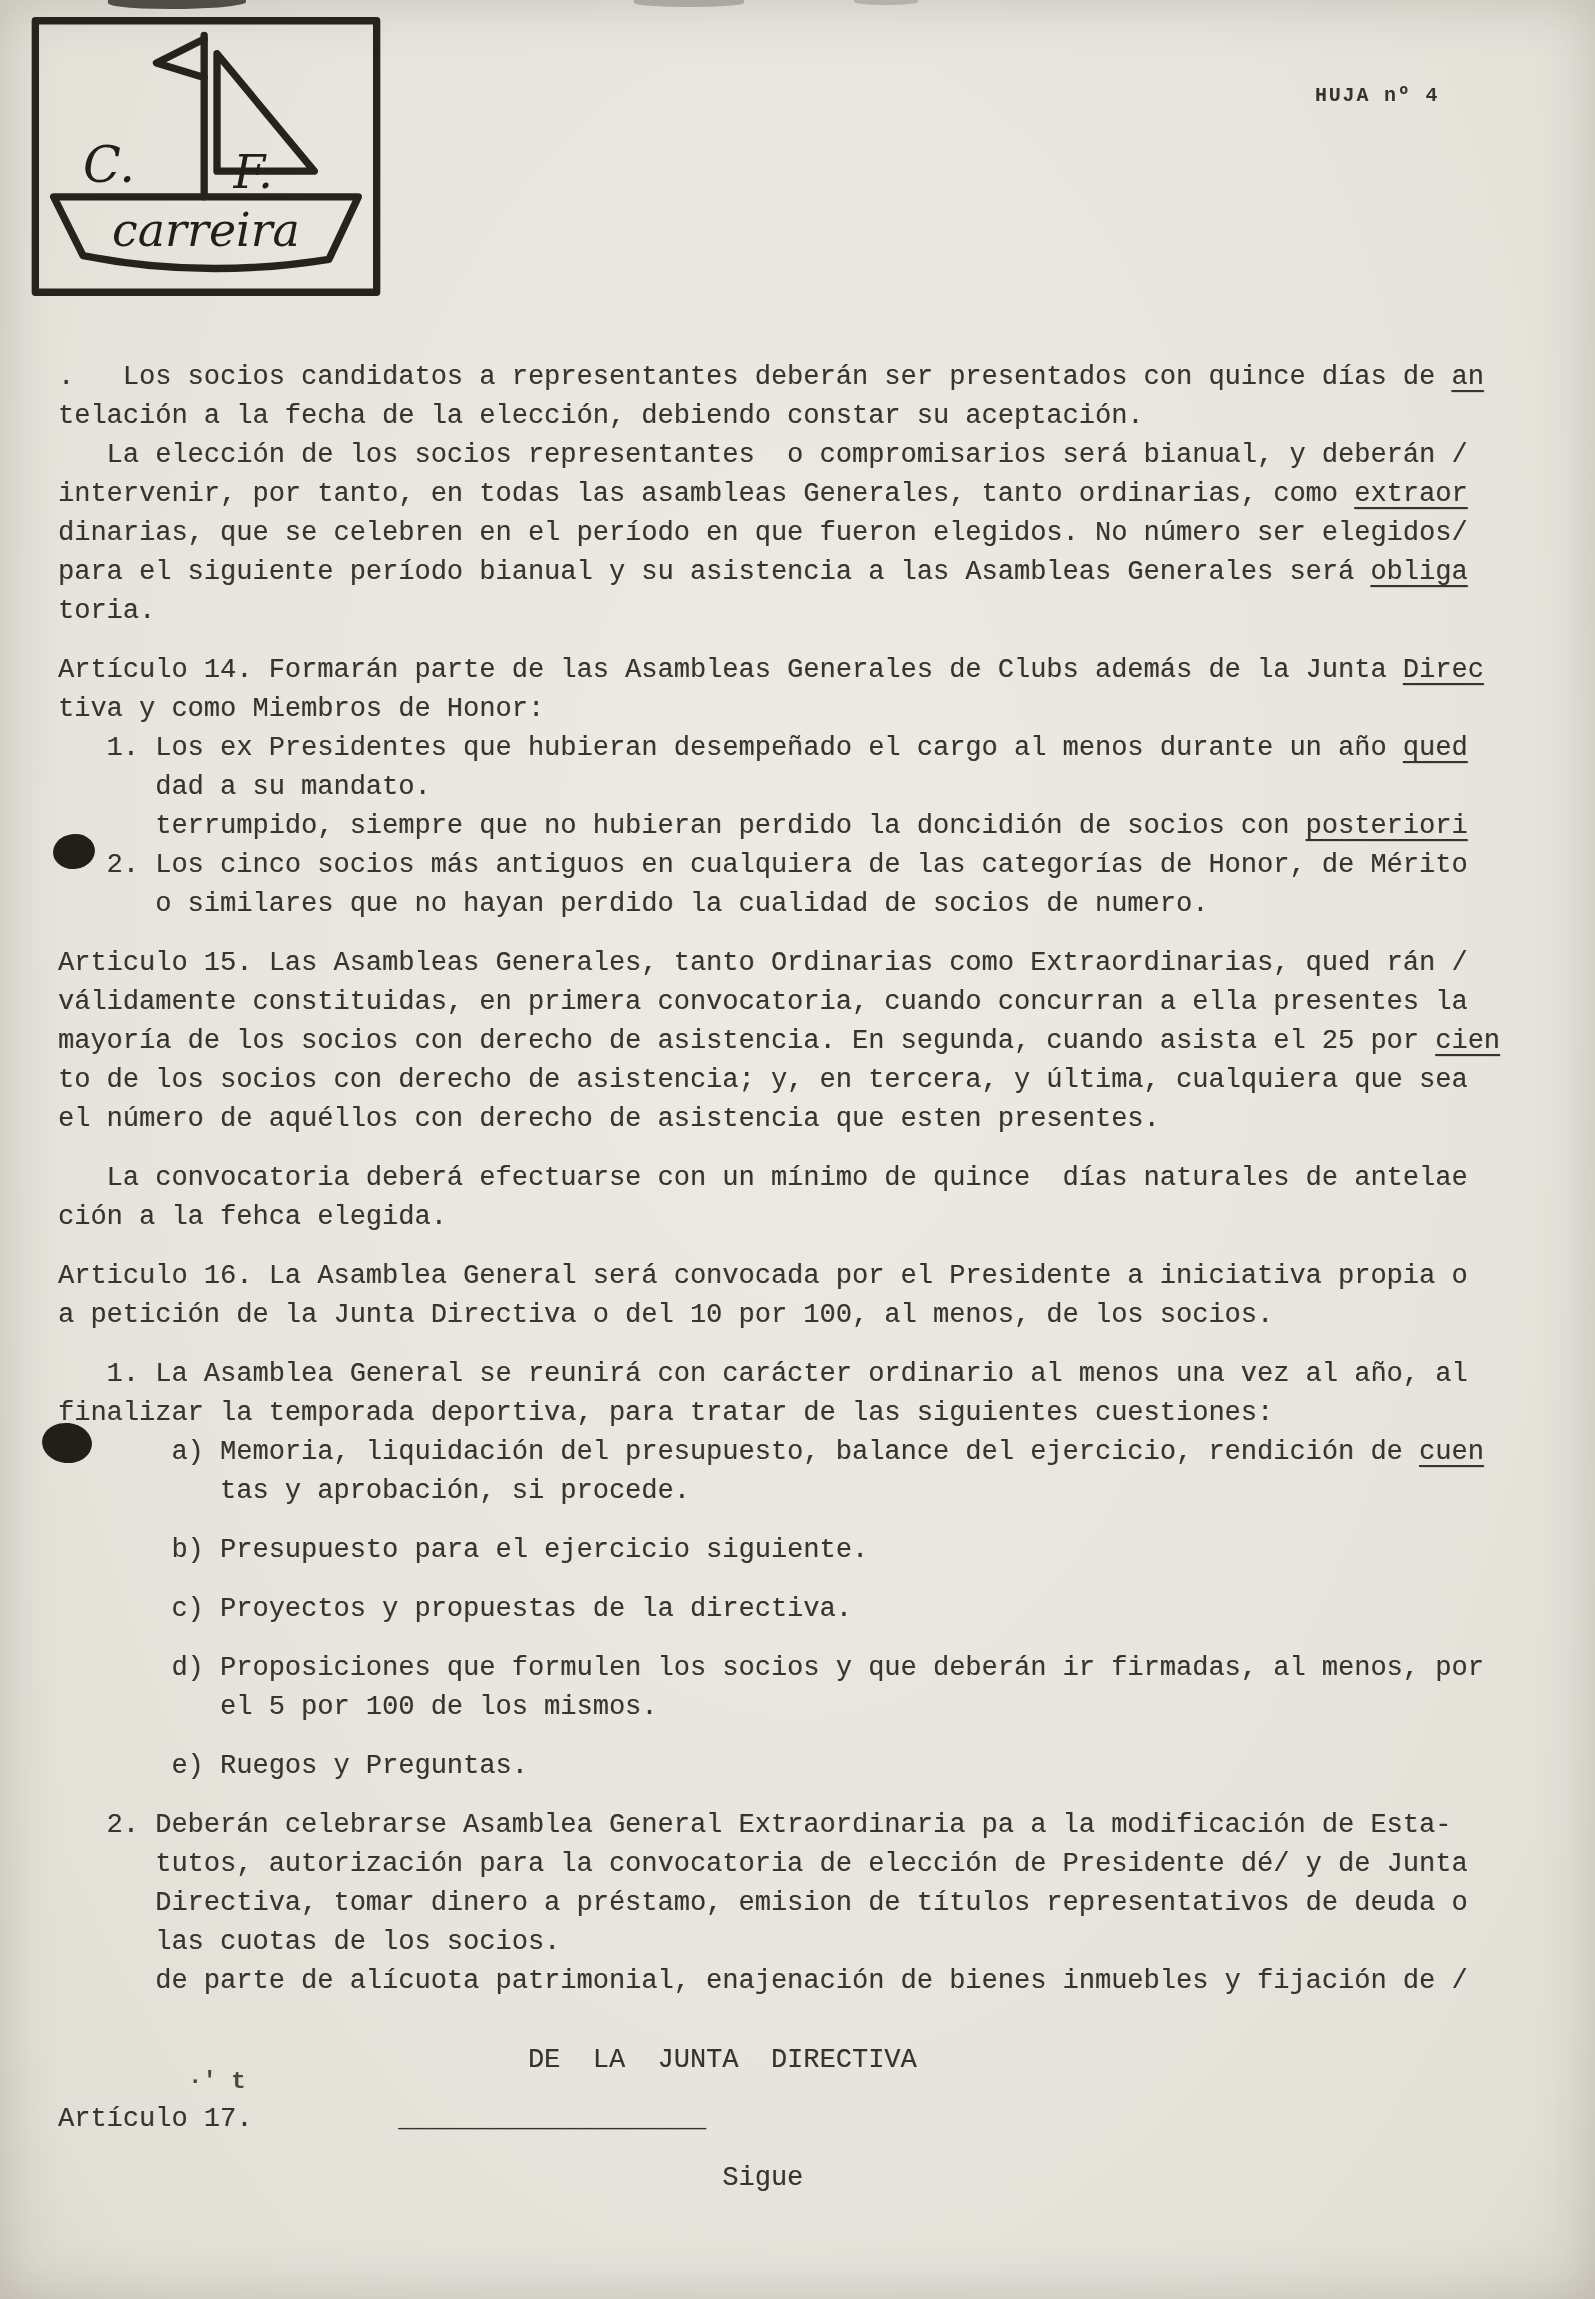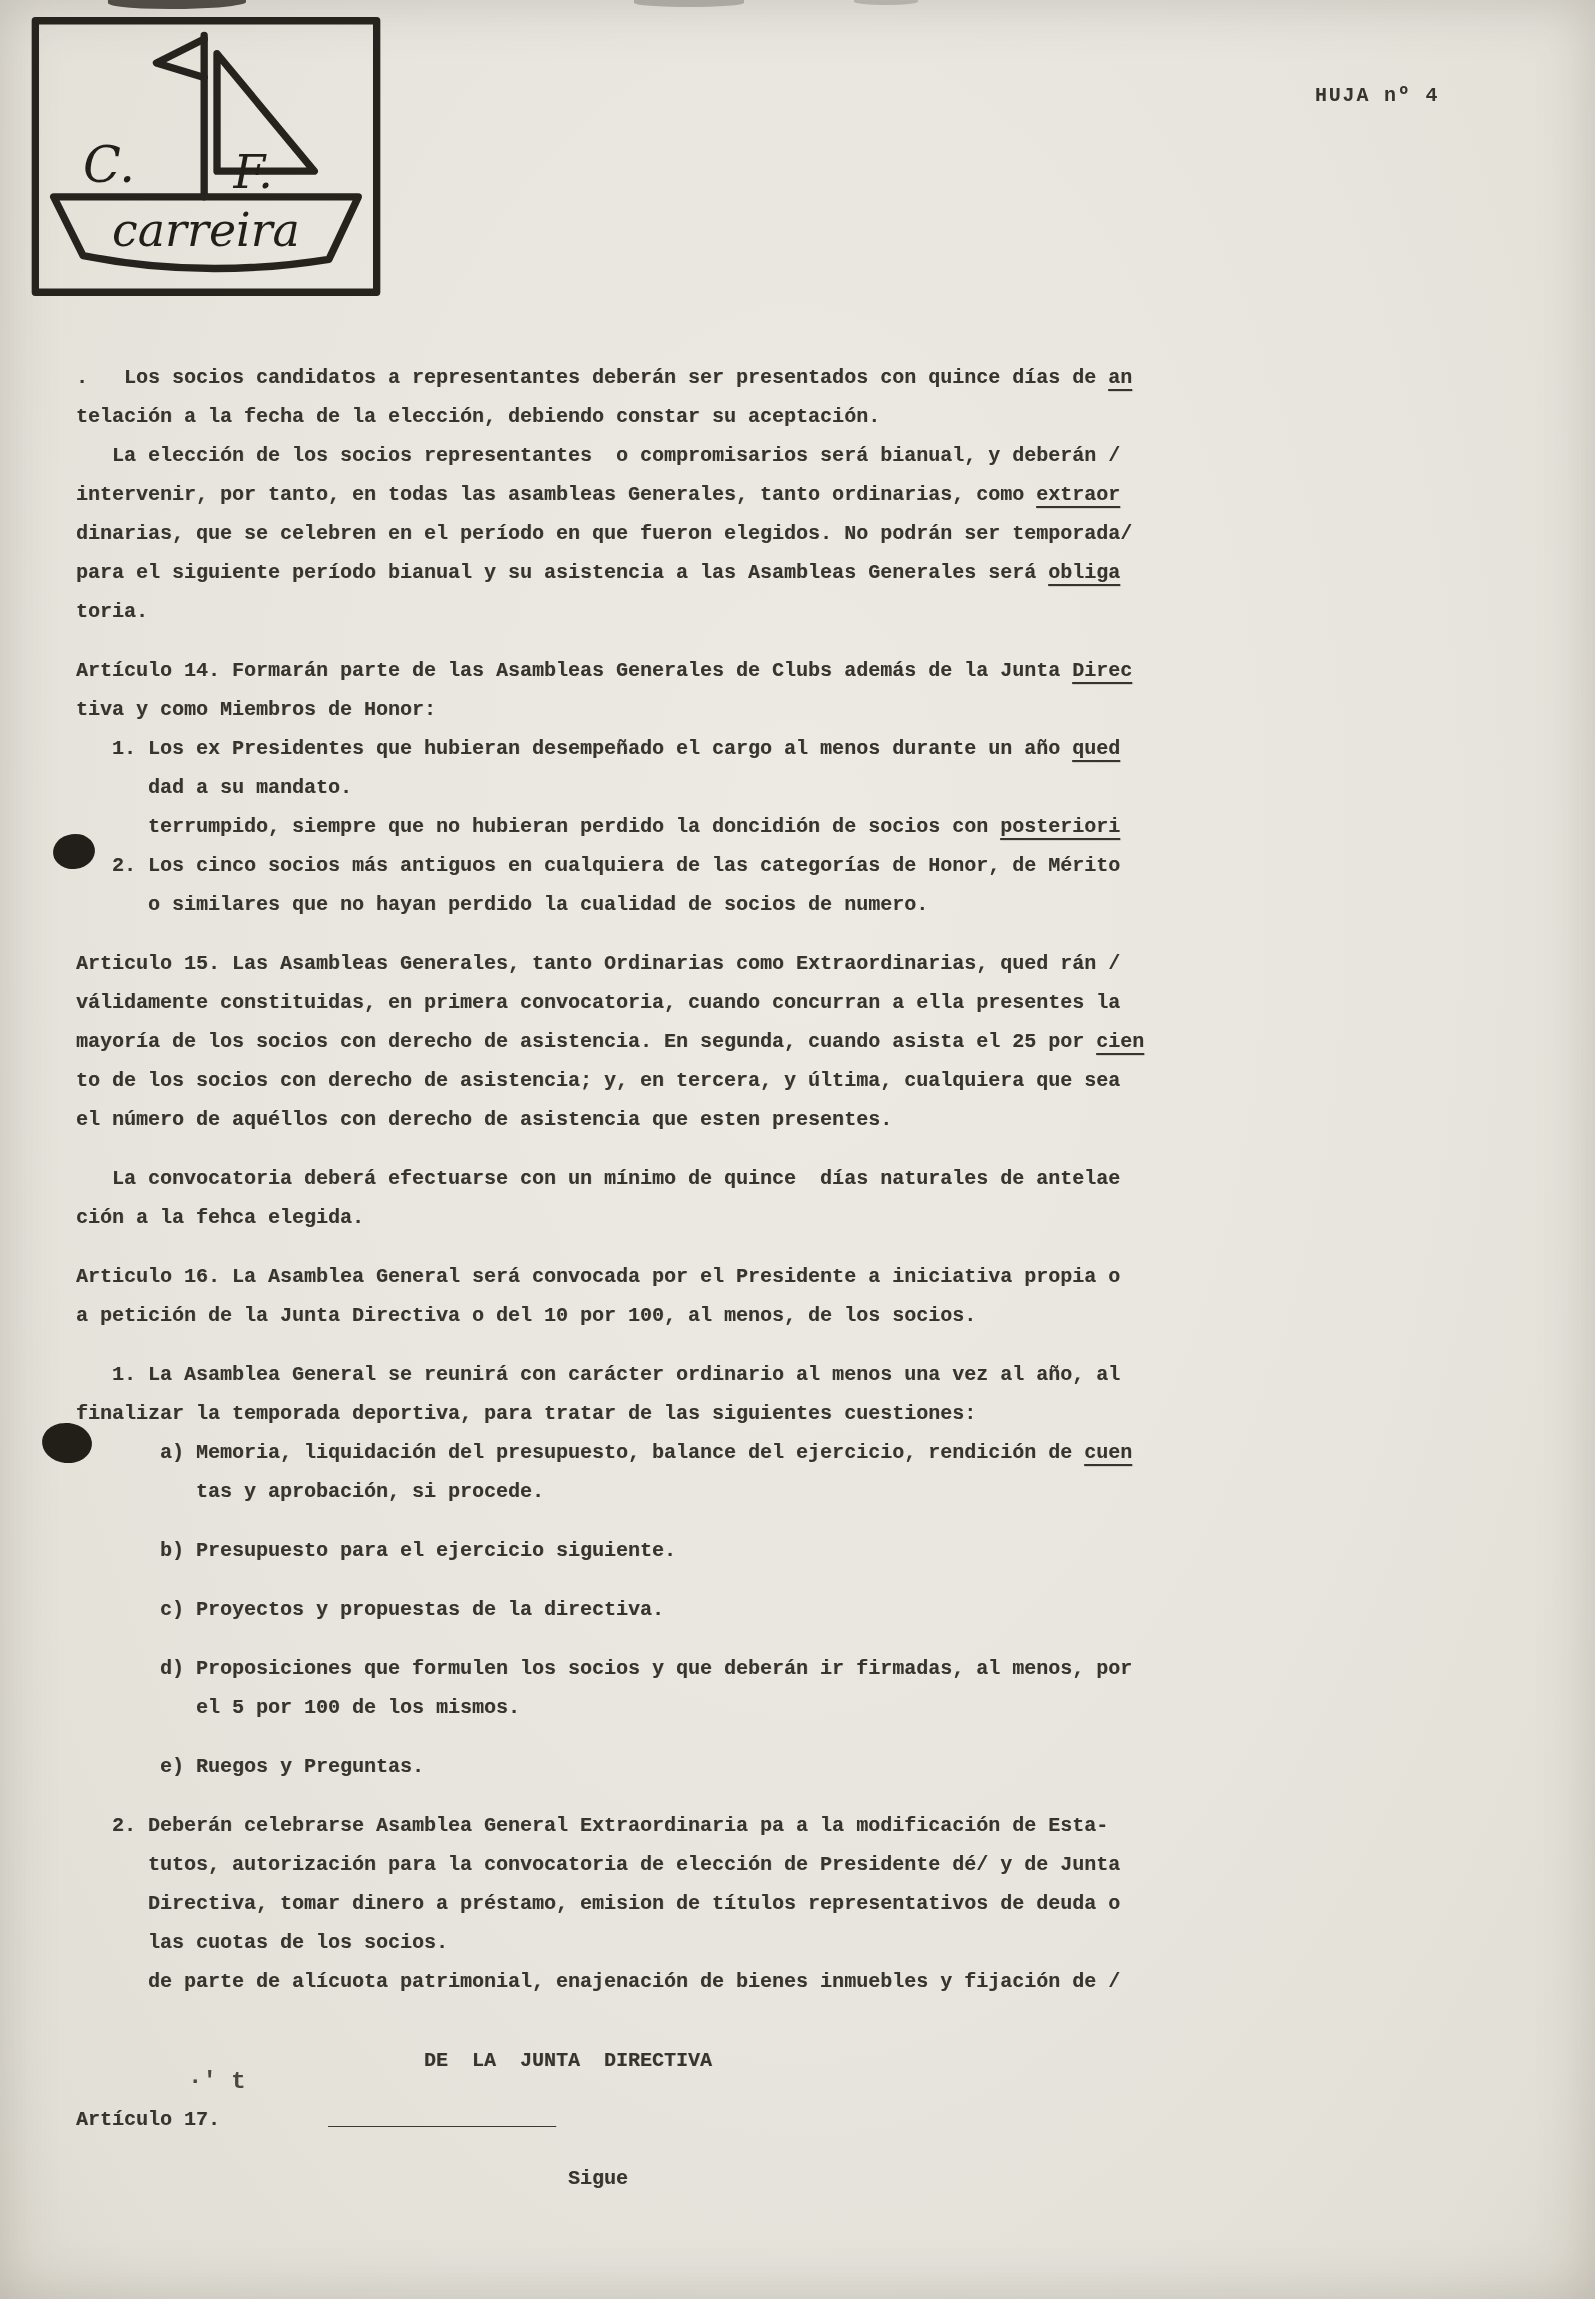--- a/index.html
+++ b/index.html
@@ -40,24 +40,24 @@
     left: 1315px; top: 84px;
     font-size: 20px;
     font-weight: 700;
     letter-spacing: 1.8px;
     white-space: pre;
   }
 
   
   .doc {
     position: absolute;
-    left: 76px; top: 358px;
+    left: 58px; top: 358px;
     width: 1497px;
-    font-size: 20px;
-    font-weight: 700;
+    font-size: 27px;
+    font-weight: 400;
     line-height: 39px;
     text-shadow: 0.4px 0.4px 0 rgba(46,40,34,0.35);
   }
   .line { white-space: pre; height: 39px; overflow: visible; }
   .line.blank { height: 20px; line-height: 20px; font-size: 9.2px; overflow: hidden; }
   .u {
     text-decoration: underline;
     text-decoration-thickness: 2.3px;
     text-underline-offset: 5.5px;
   }
@@ -105,21 +105,21 @@
     </svg>
   </div>
 
   <div class="page-number">HUJA nº 4</div>
 
   <div class="doc">
       <div class="line"><span>.   Los socios candidatos a representantes deberán ser presentados con quince días de </span><span class="u">an</span></div>
       <div class="line">telación a la fecha de la elección, debiendo constar su aceptación.</div>
       <div class="line">   La elección de los socios representantes  o compromisarios será bianual, y deberán /</div>
       <div class="line"><span>intervenir, por tanto, en todas las asambleas Generales, tanto ordinarias, como </span><span class="u">extraor</span></div>
-      <div class="line">dinarias, que se celebren en el período en que fueron elegidos. No podrán ser temporada/</div>
+      <div class="line">dinarias, que se celebren en el período en que fueron elegidos. No número ser elegidos/</div>
       <div class="line"><span>para el siguiente período bianual y su asistencia a las Asambleas Generales será </span><span class="u">obliga</span></div>
       <div class="line">toria.</div>
       <div class="line blank">&nbsp;</div>
       <div class="line"><span>Artículo 14. Formarán parte de las Asambleas Generales de Clubs además de la Junta </span><span class="u">Direc</span></div>
       <div class="line">tiva y como Miembros de Honor:</div>
       <div class="line"><span>   1. Los ex Presidentes que hubieran desempeñado el cargo al menos durante un año </span><span class="u">qued</span></div>
       <div class="line">      dad a su mandato.</div>
       <div class="line"><span>      terrumpido, siempre que no hubieran perdido la doncidión de socios con </span><span class="u">posteriori</span></div>
       <div class="line">   2. Los cinco socios más antiguos en cualquiera de las categorías de Honor, de Mérito</div>
       <div class="line">      o similares que no hayan perdido la cualidad de socios de numero.</div>

